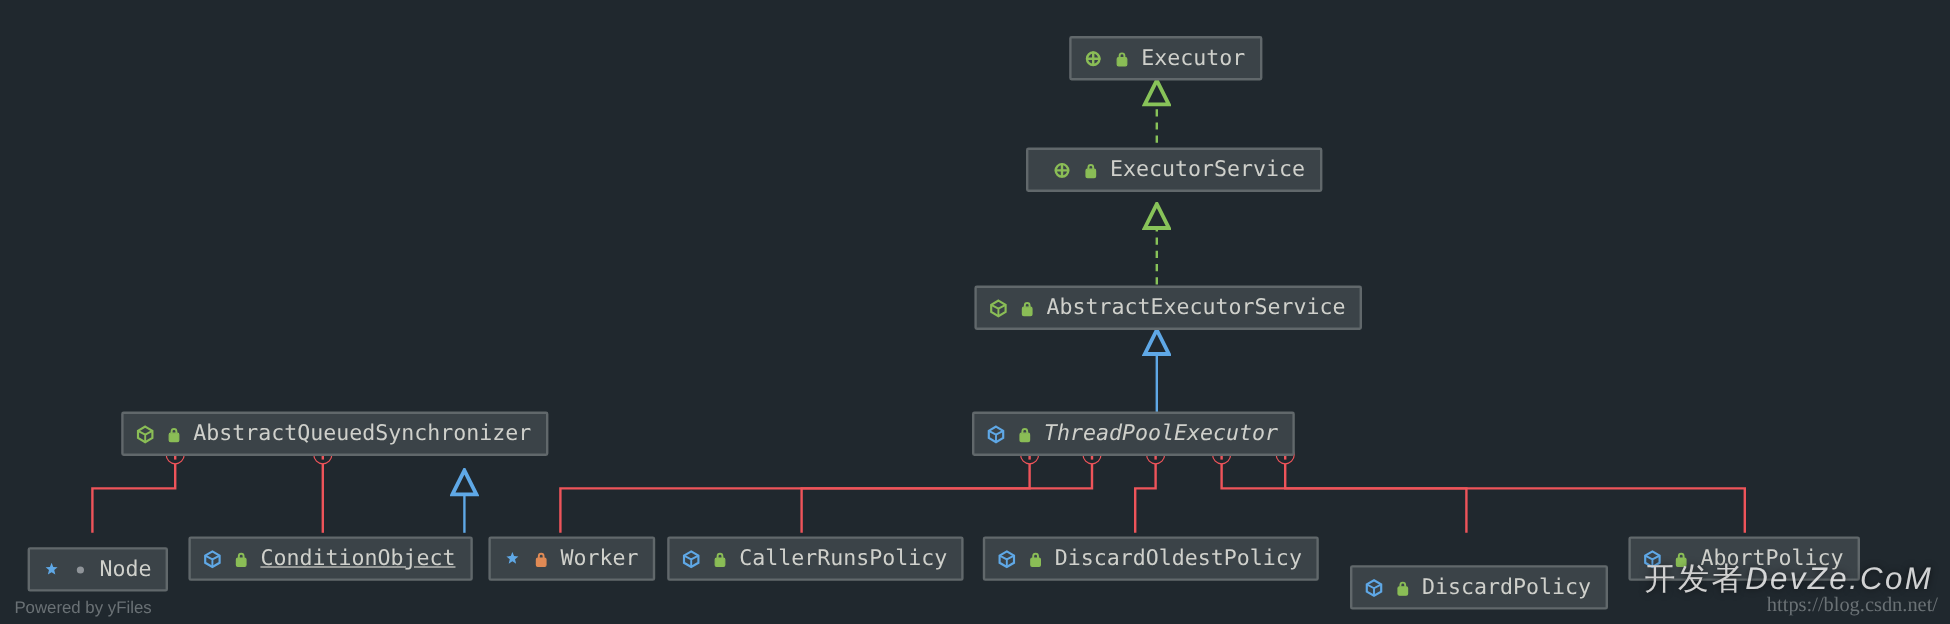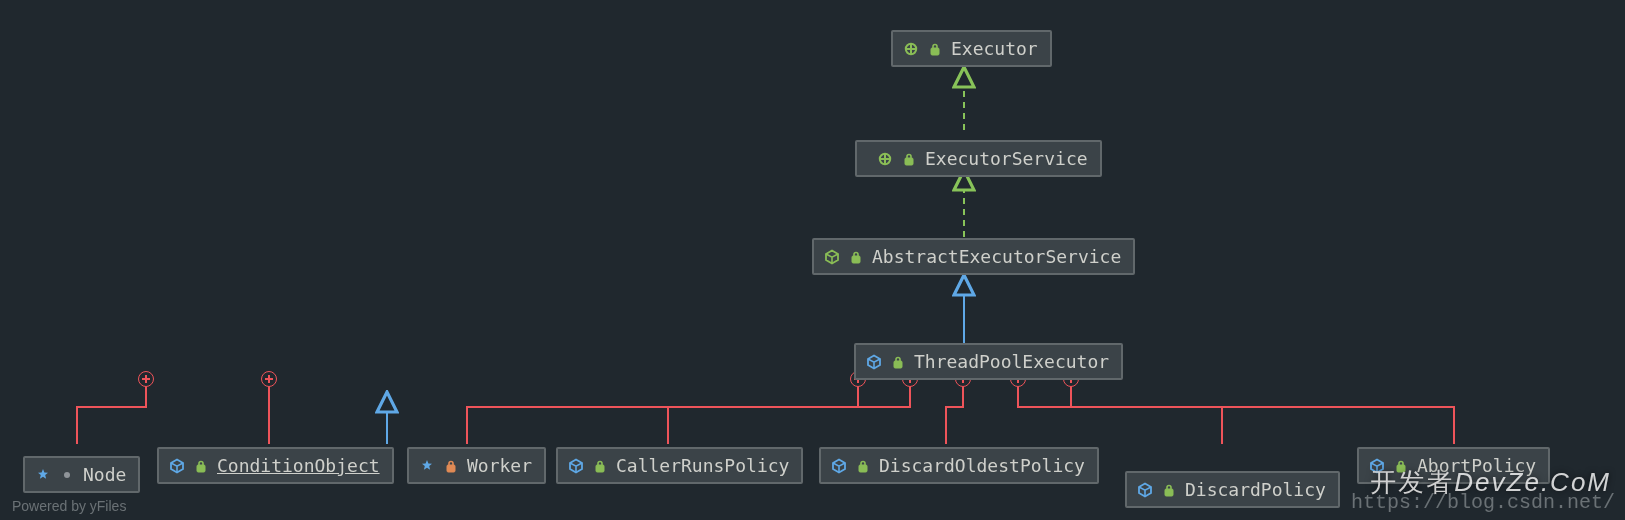--- a/index.html
+++ b/index.html
@@ -60,22 +60,22 @@
   .cross::after  { top:3px; bottom:3px; left:6px; width:2px; }
   .footer-left {
     position:absolute; left:12px; bottom:6px;
     color: rgba(180,185,188,0.5);
     font-family: Arial, sans-serif;
     font-size: 14px;
   }
   .footer-right {
     position:absolute; right:10px; bottom:6px;
     color: rgba(180,185,188,0.5);
-    font-family: Liberation Mono, monospace;
-    font-size: 20px;
+    font-family: Liberation Serif, serif;
+    font-size: 17px;
   }
   .watermark {
     position:absolute; right:14px; bottom:20px;
     font-family: 'Arial Black', Arial, sans-serif;
     font-size: 26px;
     font-style: italic;
     letter-spacing: 2px;
     color: rgba(255,255,255,0.8);
     text-shadow: 0 0 6px rgba(0,0,0,0.6);
     pointer-events:none;
@@ -159,21 +159,21 @@
         </svg>
   </span>
   <span class="lock">
     <svg width="16" height="16">
           <use href="#i-lock" fill="#8abd56" stroke="#8abd56"></use>
         </svg>
   </span>
   <span class="label">Executor</span>
 </div>
 
-<div class="node" style="left:855px; top:140px;padding-left:20px;">
+<div class="node" style="left:855px; top:123px;padding-left:20px;">
   <span class="icon">
     <svg width="16" height="16">
           <use href="#i-interface"></use>
         </svg>
   </span>
   <span class="lock">
     <svg width="16" height="16">
           <use href="#i-lock" fill="#8abd56" stroke="#8abd56"></use>
         </svg>
   </span>
@@ -187,22 +187,35 @@
         </svg>
   </span>
   <span class="lock">
     <svg width="16" height="16">
           <use href="#i-lock" fill="#8abd56" stroke="#8abd56"></use>
         </svg>
   </span>
   <span class="label">AbstractExecutorService</span>
 </div>
 
-
-<div class="node" style="left:854px; top:343px;">
+<div class="node" style="left:101px; top:343px;">
+  <span class="icon">
+    <svg width="16" height="16">
+          <use href="#i-abstract"></use>
+        </svg>
+  </span>
+  <span class="lock">
+    <svg width="16" height="16">
+          <use href="#i-lock" fill="#8abd56" stroke="#8abd56"></use>
+        </svg>
+  </span>
+  <span class="label">AbstractQueuedSynchronizer</span>
+</div>
+
+<div class="node" style="left:810px; top:343px;font-style:italic;">
   <span class="icon">
     <svg width="16" height="16">
           <use href="#i-class"></use>
         </svg>
   </span>
   <span class="lock">
     <svg width="16" height="16">
           <use href="#i-lock" fill="#8abd56" stroke="#8abd56"></use>
         </svg>
   </span>

